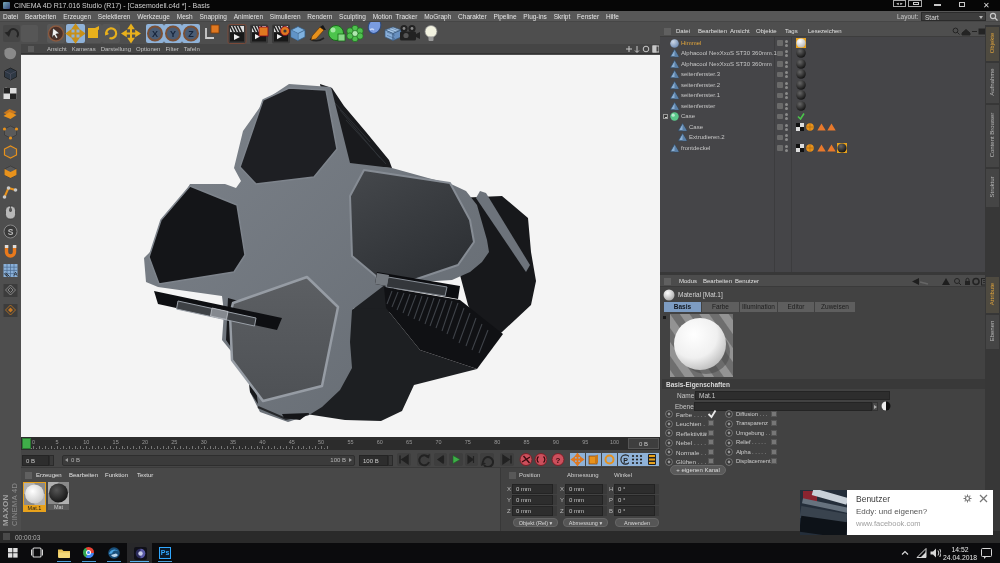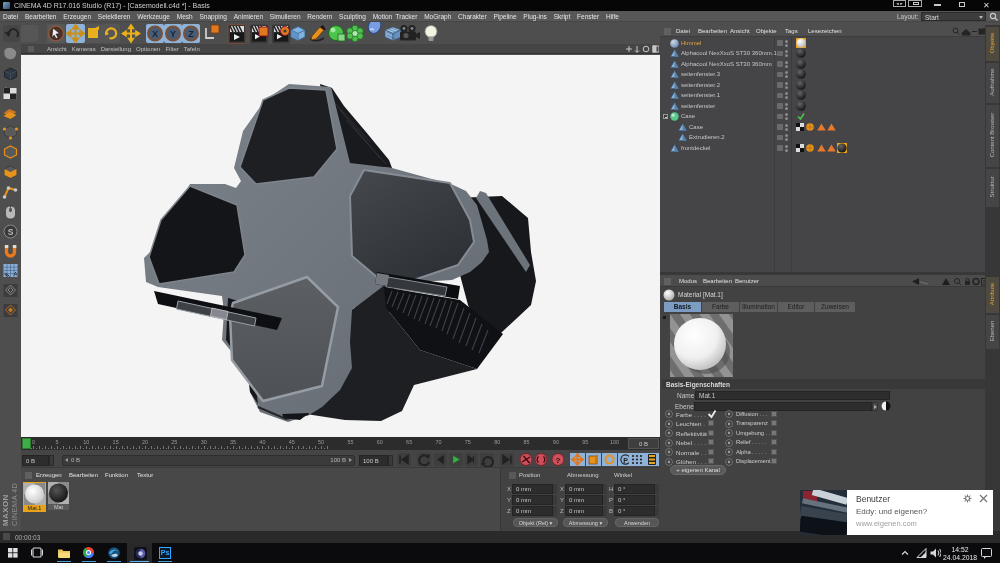--- a/index.html
+++ b/index.html
@@ -1008,21 +1008,21 @@
 <div class="abs" style="left:800px;top:490px;width:193px;height:45px;background:#fff;" id="fbpopup">
   <div class="abs" style="left:0;top:0;width:47px;height:45px;background:#242e3a;overflow:hidden;">
     <div class="abs" style="left:3px;top:1px;width:14px;height:11px;background:#8a2430;"></div>
     <div class="abs" style="left:12px;top:3px;width:36px;height:7px;background:#c8d0d8;transform:rotate(16deg);"></div>
     <div class="abs" style="left:2px;top:13px;width:46px;height:5px;background:#66727e;transform:rotate(12deg);"></div>
     <div class="abs" style="left:0;top:20px;width:47px;height:12px;background:#39434e;transform:rotate(10deg);"></div>
     <div class="abs" style="left:0;top:29px;width:47px;height:16px;background:#0d1218;transform:rotate(8deg);"></div>
   </div>
   <div class="abs" style="left:56px;top:4px;font-size:8.5px;color:#3a3a3a;">Benutzer</div>
   <div class="abs" style="left:56px;top:17px;font-size:8px;color:#555;">Eddy: und eigenen?</div>
-  <div class="abs" style="left:56px;top:29px;font-size:7.5px;color:#a0a0a0;">www.eigenen.com</div>
+  <div class="abs" style="left:56px;top:29px;font-size:7.5px;color:#a0a0a0;">www.facebook.com</div>
   <svg class="abs" style="left:163px;top:4px;" width="9" height="9">
         <circle cx="4.5" cy="4.5" r="2" fill="none" stroke="#777" stroke-width="1.2"></circle>
         <g stroke="#777" stroke-width="1.1">
           <line x1="4.5" y1="0.5" x2="4.5" y2="2"></line>
           <line x1="4.5" y1="7" x2="4.5" y2="8.5"></line>
           <line x1="0.5" y1="4.5" x2="2" y2="4.5"></line>
           <line x1="7" y1="4.5" x2="8.5" y2="4.5"></line>
           <line x1="1.7" y1="1.7" x2="2.7" y2="2.7"></line>
           <line x1="6.3" y1="6.3" x2="7.3" y2="7.3"></line>
           <line x1="1.7" y1="7.3" x2="2.7" y2="6.3"></line>

